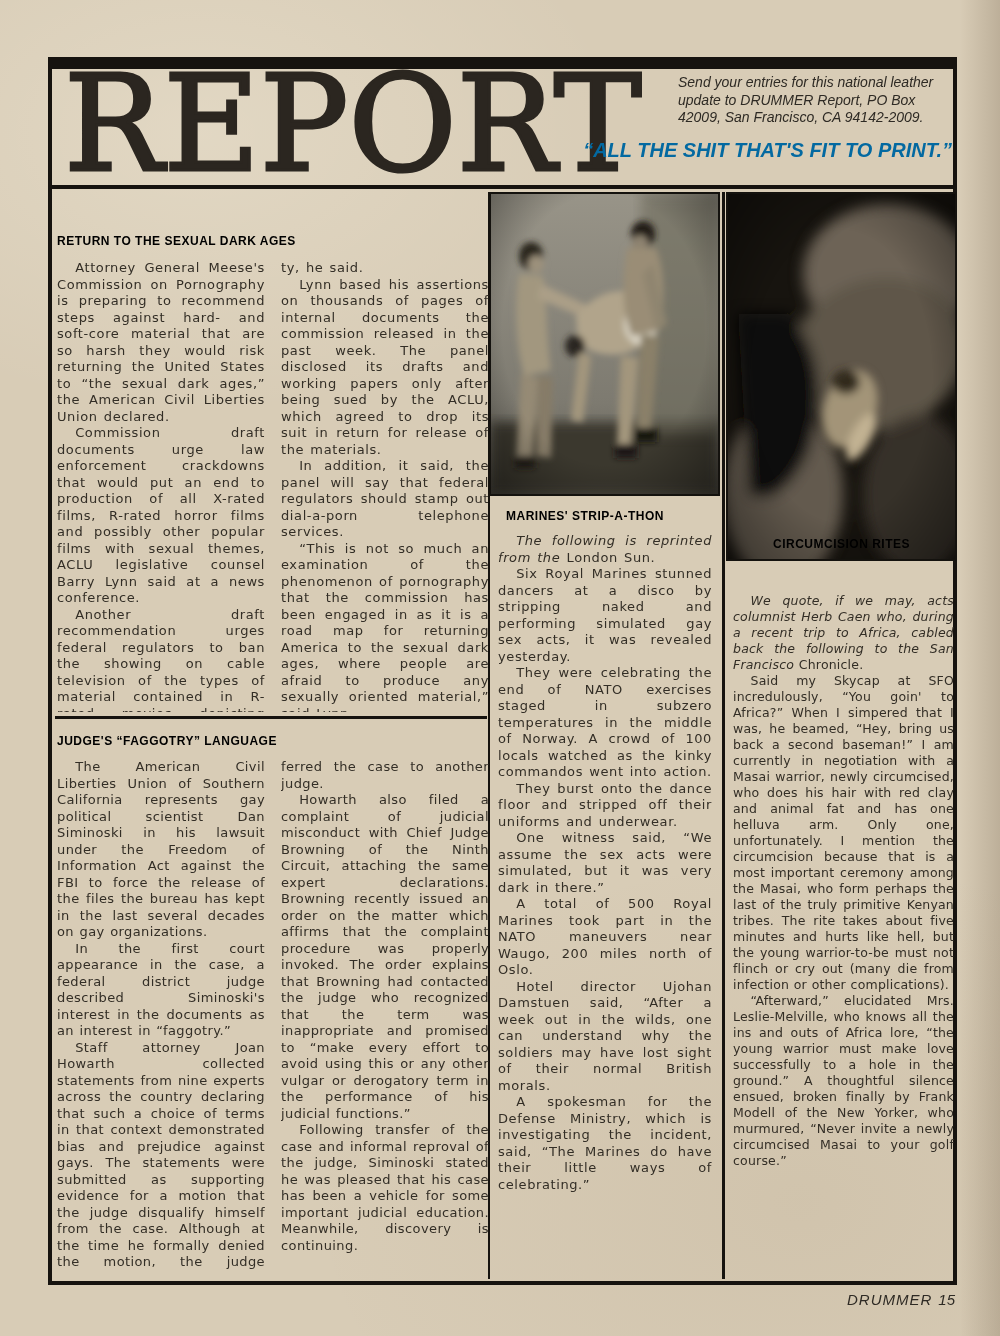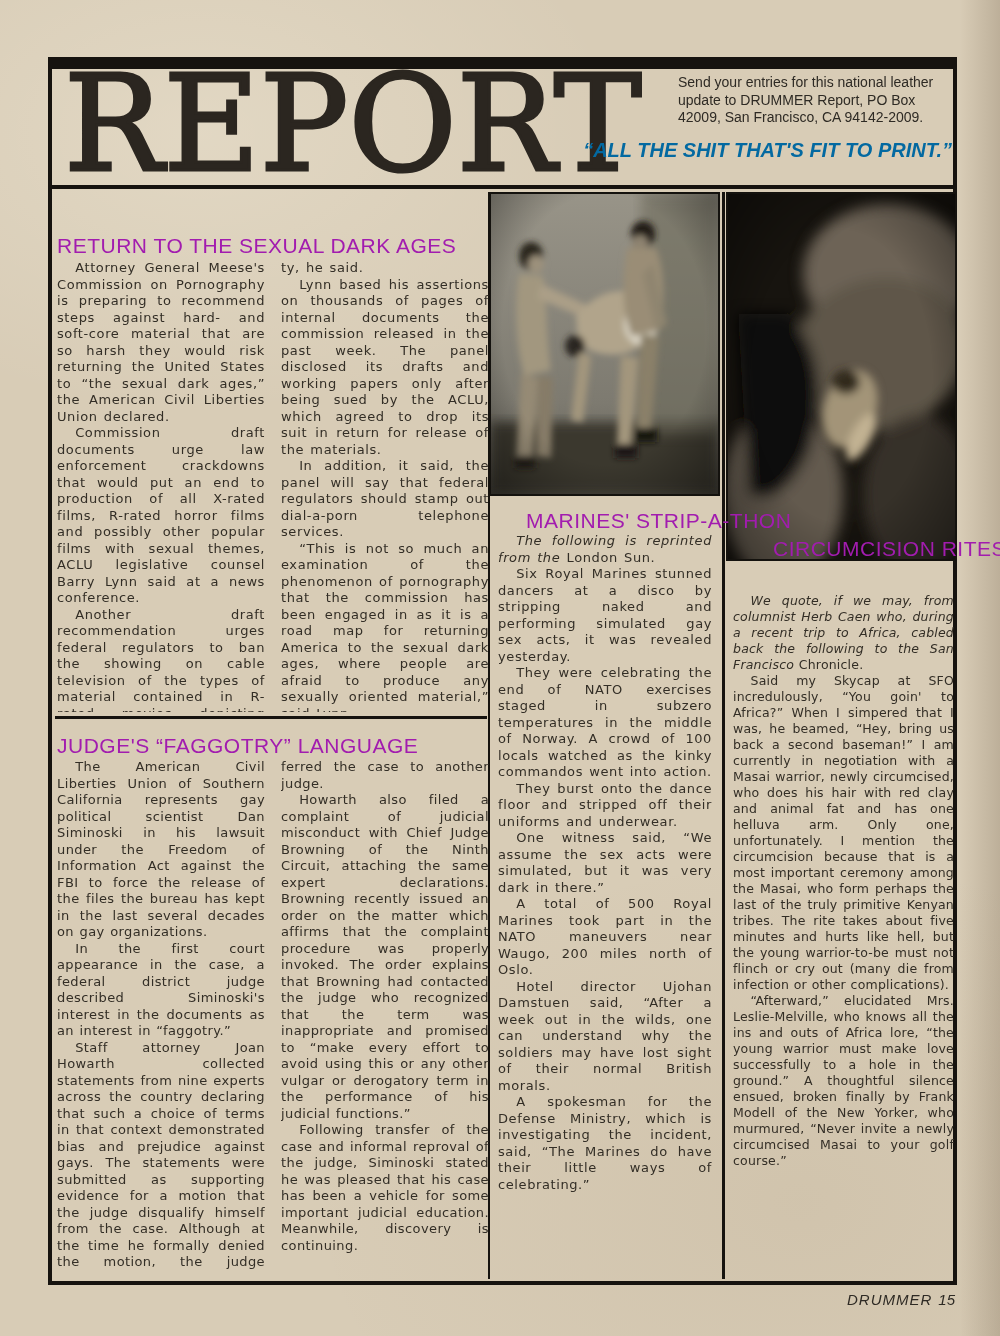--- a/index.html
+++ b/index.html
@@ -22,43 +22,43 @@
   
   .masthead-title{
     position:absolute;left:64px;top:58px;
     font-family:"DejaVu Serif", serif;font-weight:normal;
     font-size:132px;line-height:1;letter-spacing:0px;
     color:#2b2620;-webkit-text-stroke:3px #2b2620;
     white-space:nowrap;
   }
   .masthead-note{
     position:absolute;left:678px;top:74px;width:278px;
-    font-family:"Liberation Sans", sans-serif;
+    font-family:"Liberation Sans", sans-serif;font-style:italic;
     font-size:14px;line-height:17.5px;color:#2e2a24;text-align:left;
   }
   .masthead-tagline{
     position:absolute;left:540px;top:139px;width:412px;text-align:right;
     font-family:"Liberation Sans", sans-serif;font-style:italic;font-weight:bold;
     font-size:20px;color:#0369a1;white-space:nowrap;
   }
   .header-rule{position:absolute;left:48px;top:185px;width:909px;height:4px;background:#16130f;}
 
   
   .vrule-mid-left{position:absolute;left:488px;top:192px;width:2px;height:1087px;background:#16130f;}
   .vrule-mid-right{position:absolute;left:722px;top:192px;width:3px;height:1087px;background:#16130f;}
   .article-divider{position:absolute;left:55px;top:716px;width:432px;height:3px;background:#16130f;}
 
   
   .headline{
-    position:absolute;font-family:"Liberation Sans", sans-serif;font-weight:normal;
-    font-size:21px;letter-spacing:.5px;color:#a21caf;white-space:nowrap;
+    position:absolute;font-family:"Liberation Sans", sans-serif;font-weight:bold;
+    font-size:12px;letter-spacing:.5px;color:#000000;white-space:nowrap;
   }
   .hl-darkages{left:57px;top:234px;}
   .hl-faggotry{left:57px;top:734px;}
-  .hl-marines{left:526px;top:509px;}
+  .hl-marines{left:506px;top:509px;}
   .hl-circ{left:733px;top:537px;margin-left:40px;}
 
   
   .col{
     position:absolute;overflow:hidden;
     font-family:"DejaVu Sans", sans-serif;
     font-size:13px;line-height:16.5px;
     letter-spacing:.6px;word-spacing:1.5px;
     text-align:justify;color:#332e26;
   }
@@ -216,20 +216,20 @@
     <p>They were celebrating the end of NATO exercises staged in subzero temperatures in the middle of Norway. A crowd of 100 locals watched as the kinky commandos went into action.</p>
     <p>They burst onto the dance floor and stripped off their uniforms and underwear.</p>
     <p>One witness said, “We assume the sex acts were simulated, but it was very dark in there.”</p>
     <p>A total of 500 Royal Marines took part in the NATO maneuvers near Waugo, 200 miles north of Oslo.</p>
     <p>Hotel director Ujohan Damstuen said, “After a week out in the wilds, one can understand why the soldiers may have lost sight of their normal British morals.</p>
     <p>A spokesman for the Defense Ministry, which is investigating the incident, said, “The Marines do have their little ways of celebrating.”</p>
   </div>
 
 <div class="headline hl-circ">CIRCUMCISION RITES</div>
 <div class="col col-circ body-copy">
-  <p class="intro"><span>We quote, if we may, from columnist Herb Caen who, during a recent trip to Africa, cabled back the following to the San Francisco </span><span class="roman">Chronicle.</span></p>
+  <p class="intro"><span>We quote, if we may, acts columnist Herb Caen who, during a recent trip to Africa, cabled back the following to the San Francisco </span><span class="roman">Chronicle.</span></p>
 <p>Said my Skycap at SFO incredulously, “You goin' to Africa?” When I simpered that I was, he beamed, “Hey, bring us back a second baseman!” I am currently in negotiation with a Masai warrior, newly circumcised, who does his hair with red clay and animal fat and has one helluva arm. Only one, unfortunately. I mention the circumcision because that is a most important ceremony among the Masai, who form perhaps the last of the truly primitive Kenyan tribes. The rite takes about five minutes and hurts like hell, but the young warrior-to-be must not flinch or cry out (many die from infection or other complications).</p>
     <p>“Afterward,” elucidated Mrs. Leslie-Melville, who knows all the ins and outs of Africa lore, “the young warrior must make love successfully to a hole in the ground.” A thoughtful silence ensued, broken finally by Frank Modell of the New Yorker, who murmured, “Never invite a newly circumcised Masai to your golf course.”</p>
   </div>
 
 <div class="footer-credit">
   <span class="mag">DRUMMER</span><span class="pg">15</span>
 </div>
 
 </body></html>

